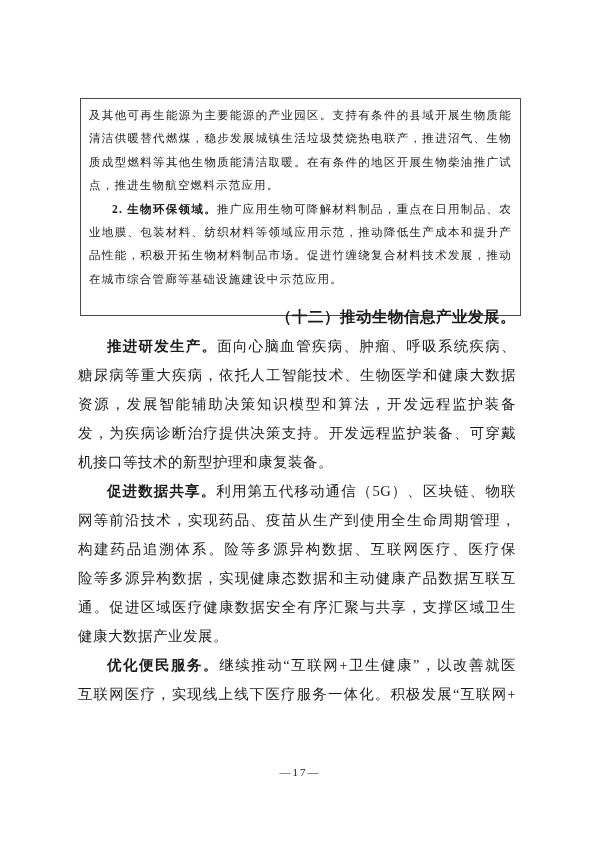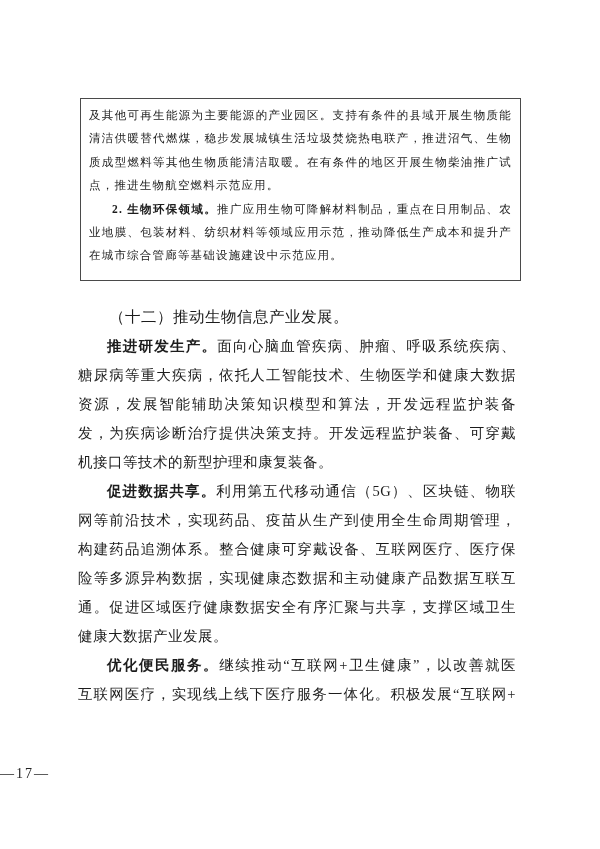--- a/index.html
+++ b/index.html
@@ -17,21 +17,21 @@
     overflow: hidden;
   }
   
   .quote-box {
     position: absolute;
     left: 80px;
     top: 98px;
     width: 441px;
     box-sizing: border-box;
     border: 1px solid #4a4a4a;
-    padding: 5px 8px 12px 8px;
+    padding: 5px 8px 24px 8px;
     font-size: 11.5px;
     line-height: 23.4px;
     letter-spacing: 1.2px;
   }
   
   .content {
     position: absolute;
     left: 78px;
     top: 301px;
     width: 438px;
@@ -49,65 +49,68 @@
   }
   .tline.ind {
     text-indent: 2em;
   }
   .tline .lead {
     font-weight: bold;
     margin-top: 16px;
   }
   .heading {
     font-size: 15.5px;
-    font-weight: normal;
+    font-weight: bold;
     text-indent: 2em;
     line-height: 31px;
     white-space: nowrap;
+    text-align: right;
   }
   .footer {
     position: absolute;
     left: 0;
     top: 766px;
     width: 100%;
-    font-size: 14px;
+    text-align: center;
+    font-size: 11px;
     letter-spacing: 2px;
     color: #222;
   }
 </style>
 </head>
 <body>
 
 <div class="page">
 
   <div class="quote-box">
       <div class="tline just">及其他可再生能源为主要能源的产业园区。支持有条件的县域开展生物质能</div>
       <div class="tline just">清洁供暖替代燃煤，稳步发展城镇生活垃圾焚烧热电联产，推进沼气、生物</div>
       <div class="tline just">质成型燃料等其他生物质能清洁取暖。在有条件的地区开展生物柴油推广试</div>
       <div class="tline">点，推进生物航空燃料示范应用。</div>
       <div class="tline just ind"><b class="lead">2. 生物环保领域。</b>推广应用生物可降解材料制品，重点在日用制品、农</div>
       <div class="tline just">业地膜、包装材料、纺织材料等领域应用示范，推动降低生产成本和提升产</div>
+      <div class="tline just">品性能，积极开拓生物材料制品市场。促进竹缠绕复合材料技术发展，推动</div>
       <div class="tline">在城市综合管廊等基础设施建设中示范应用。</div>
     </div>
 
   <div class="content">
     <div class="heading">（十二）推动生物信息产业发展。</div>
 
     <div>
         <div class="tline just ind"><b class="lead">推进研发生产。</b>面向心脑血管疾病、肿瘤、呼吸系统疾病、</div>
         <div class="tline just">糖尿病等重大疾病，依托人工智能技术、生物医学和健康大数据</div>
         <div class="tline just">资源，发展智能辅助决策知识模型和算法，开发远程监护装备</div>
         <div class="tline just">发，为疾病诊断治疗提供决策支持。开发远程监护装备、可穿戴</div>
         <div class="tline">机接口等技术的新型护理和康复装备。</div>
       </div>
 
     <div>
         <div class="tline just ind"><b class="lead">促进数据共享。</b>利用第五代移动通信（5G）、区块链、物联</div>
         <div class="tline just">网等前沿技术，实现药品、疫苗从生产到使用全生命周期管理，</div>
-        <div class="tline just">构建药品追溯体系。整合健康可穿戴设备、互联网医疗、医疗保</div>
+        <div class="tline just">构建药品追溯体系。险等多源异构数据、互联网医疗、医疗保</div>
         <div class="tline just">险等多源异构数据，实现健康态数据和主动健康产品数据互联互</div>
         <div class="tline just">通。促进区域医疗健康数据安全有序汇聚与共享，支撑区域卫生</div>
         <div class="tline">健康大数据产业发展。</div>
       </div>
 
     <div>
         <div class="tline just ind"><b class="lead">优化便民服务。</b>继续推动“互联网+卫生健康”，以改善就医</div>
         <div class="tline just">互联网医疗，实现线上线下医疗服务一体化。积极发展“互联网+</div>
       </div>
   </div>

